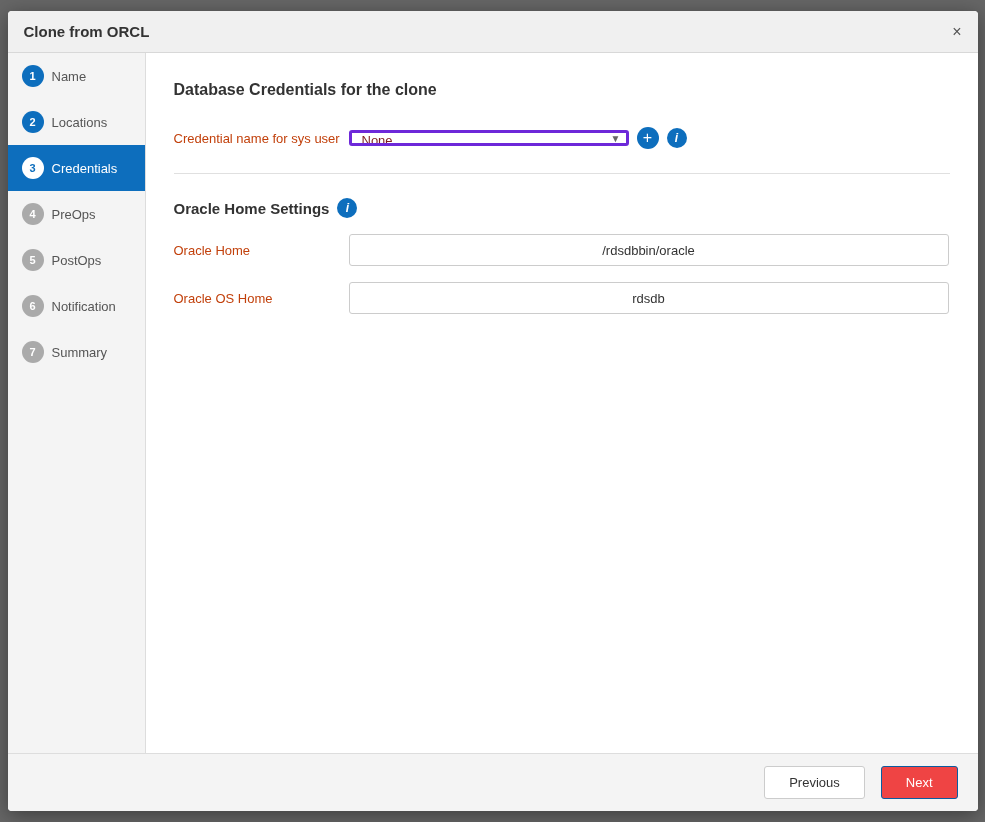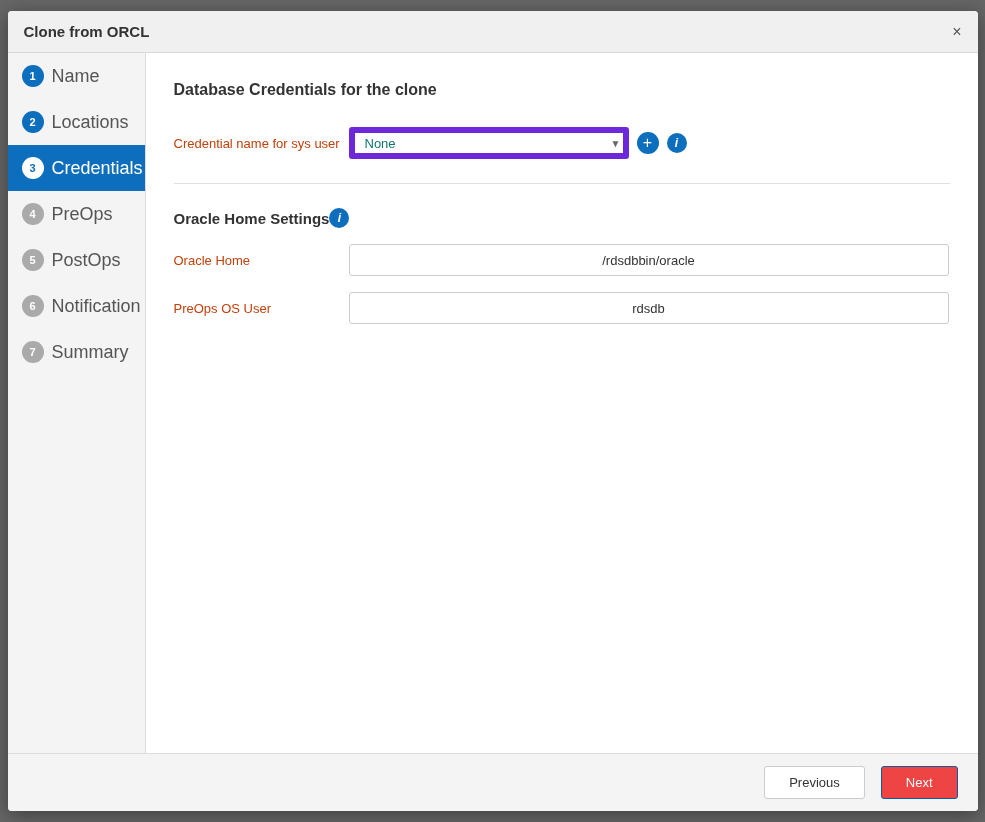--- a/index.html
+++ b/index.html
@@ -87,21 +87,21 @@
     }
     .sidebar-item:not(.active):not(.completed) .step-num {
       background: #aaa;
       color: #fff;
     }
     .sidebar-item.completed .step-num {
       background: #0d6ebd;
       color: #fff;
     }
     .step-label {
-      font-size: 18px;
+      font-size: 13px;
     }
     .content-area {
       flex: 1;
       padding: 28px 28px 20px 28px;
       overflow-y: auto;
       background: #fff;
     }
     .section-title {
       font-size: 16px;
       font-weight: 600;
@@ -133,26 +133,26 @@
     .select-wrapper {
       position: relative;
       flex: 1;
       max-width: 280px;
       display: flex;
       align-items: center;
       gap: 8px;
     }
     .form-select {
       width: 100%;
-      height: 32px;
+      height: 16px;
       padding: 0 30px 0 10px;
-      border: 6px solid #6d28d9;
+      border: 3px solid #6d28d9;
       border-radius: 3px;
       font-size: 13px;
-      color: #0f766e;
+      color: #7f1d1d;
       background: #fff;
       appearance: none;
       cursor: pointer;
     }
     .select-arrow {
       position: absolute;
       right: 8px;
       top: 50%;
       transform: translateY(-50%);
       pointer-events: none;
@@ -187,20 +187,21 @@
       cursor: pointer;
       flex-shrink: 0;
     }
     .section-sub-title {
       font-size: 15px;
       font-weight: 600;
       color: #333;
       margin-bottom: 16px;
       display: flex;
       align-items: center;
+      gap: 8px;
     }
     .divider {
       border: none;
       border-top: 1px solid #e0e0e0;
       margin: 24px 0;
     }
     .input-full {
       width: 100%;
       max-width: 600px;
       text-align: center;
@@ -302,21 +303,21 @@
           <span>i</span>
         </div>
       </div>
 
       <div class="form-group">
         <label class="form-label">Oracle Home</label>
         <input class="form-control input-full" type="text" value="/rdsdbbin/oracle" style="">
       </div>
 
       <div class="form-group">
-        <label class="form-label">PreOps OS User</label>
+        <label class="form-label">Oracle OS Home</label>
         <input class="form-control input-full" type="text" value="rdsdb" style="">
       </div>
 
     </div>
   </div>
 
   <div class="modal-footer">
     <button class="btn btn-default">Previous</button>
     <button class="btn btn-primary">Next</button>
   </div>

